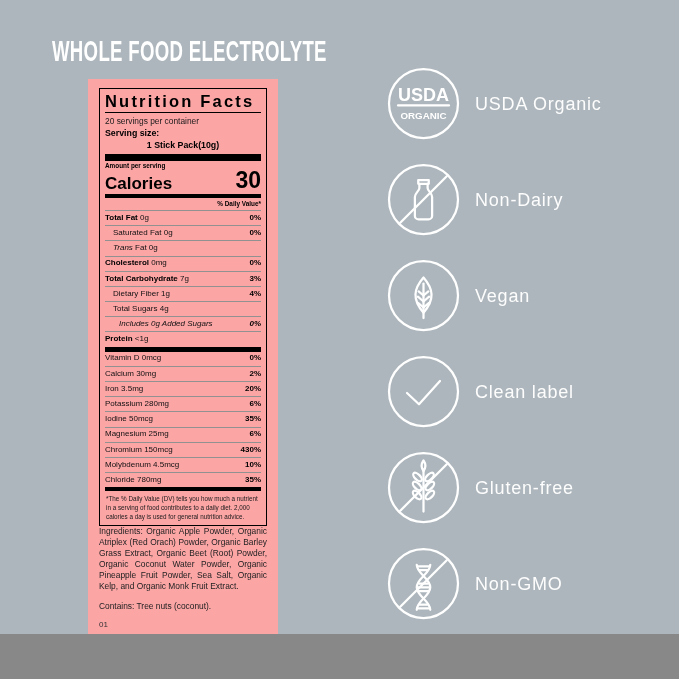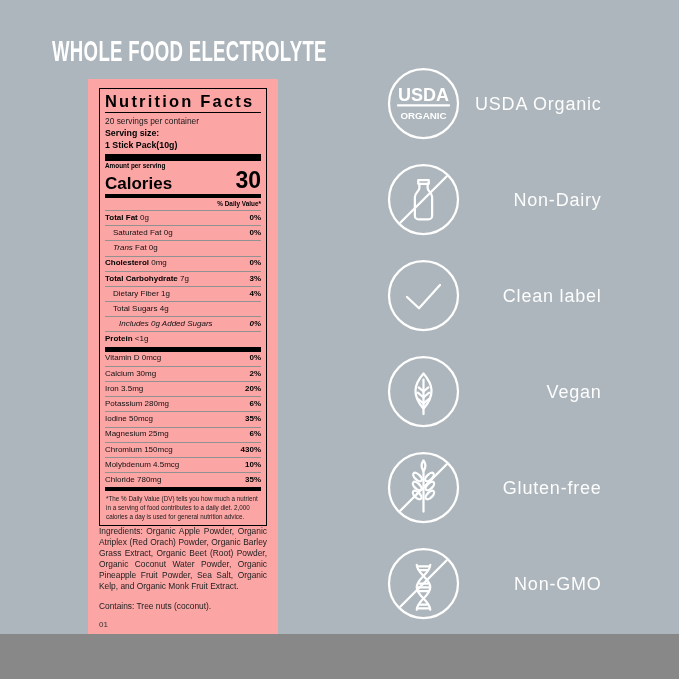--- a/index.html
+++ b/index.html
@@ -26,21 +26,21 @@
     border:1px solid #000; box-sizing:border-box;
     padding:3px 5px 3px 5px;
   }
   .nf-heading {
     font-size:16.5px; font-weight:bold; letter-spacing:2.2px;
     white-space:nowrap; line-height:1.15; padding-bottom:1px;
     border-bottom:1px solid #000;
   }
   .servings { font-size:8.4px; line-height:1.45; color:#1a1a1a; margin-top:2px; }
   .serving-size-label { font-size:8.8px; font-weight:bold; line-height:1.4; }
-  .serving-size-row { display:flex; justify-content:flex-start; font-size:8.8px; font-weight:bold; line-height:1.4; }
+  .serving-size-row { display:flex; justify-content:center; font-size:8.8px; font-weight:bold; line-height:1.4; }
   .bar-thick   { height:7px; background:#000; margin:2px 0 1px 0; }
   .bar-med     { height:4px; background:#000; margin:2px 0 0 0; }
   .bar-protein { height:5px; background:#000; margin:0; }
   .bar-foot    { height:4px; background:#000; margin:0 0 2px 0; }
   .aps { font-size:6.4px; font-weight:bold; line-height:1.3; margin-top:1px; }
   .cal-row { display:flex; justify-content:space-between; align-items:flex-end; line-height:0.95; }
   .cal-label { font-size:17px; font-weight:bold; }
   .cal-value { font-size:23px; font-weight:bold; }
   .dv-header { text-align:right; font-size:6.4px; font-weight:bold; padding:2.5px 0 2.5px 0; border-bottom:1px solid #919191; }
   .nrow {
@@ -56,21 +56,21 @@
   .nrow .ndv { font-weight:bold; color:#000; }
   .footnote { font-size:6.3px; line-height:1.38; color:#1a1a1a; padding:2px 1px 1px 1px; }
   .ingredients { margin-top:0; font-size:8.4px; line-height:1.3; text-align:justify; color:#222; }
   .contains { margin-top:9px; font-size:8.4px; color:#222; }
   .lot { margin-top:9px; font-size:8px; color:#333; }
   
   .badges {
     position:absolute; left:386px; top:66px;
     display:flex; flex-direction:column; gap:21px;
   }
-  .badge { display:flex; align-items:center; height:75px;justify-content:space-between; }
+  .badge { display:flex; align-items:center; height:75px; }
   .badge svg { width:75px; height:75px; display:block; }
   .badge-label {
     margin-left:14px; color:#fdfdfd; font-size:18px;
     letter-spacing:0.8px; line-height:1;
   }
   .stroked { fill:none; stroke:#ffffff; stroke-width:3; stroke-linecap:round; stroke-linejoin:round; }
   .sealtext { fill:#ffffff; font-family:"Liberation Sans",sans-serif; font-weight:bold; }
 </style>
 </head>
 <body>
@@ -199,38 +199,38 @@
         <path class="stroked" d="M43,24 h14 v5 h-14 z"></path>
         <path class="stroked" d="M44.5,29 L44.5,35 C44.5,38.2 38.5,41.5 38.5,46.5 L38.5,71.5 C38.5,74.3 40.7,76.5 43.5,76.5 L56.5,76.5 C59.3,76.5 61.5,74.3 61.5,71.5 L61.5,46.5 C61.5,41.5 55.5,38.2 55.5,35 L55.5,29"></path>
         <line class="stroked" x1="19" y1="81" x2="81" y2="19"></line>
       </svg>
       <span class="badge-label">Non-Dairy</span>
     </div>
 
     <div class="badge">
       <svg viewBox="0 0 100 100">
         <circle class="stroked" cx="50" cy="50" r="46"></circle>
-        <polyline class="stroked" points="28,52 44,67 72,36"></polyline>
-      </svg>
-      <span class="badge-label">Clean label</span>
-    </div>
-
-    <div class="badge">
-      <svg viewBox="0 0 100 100">
-        <circle class="stroked" cx="50" cy="50" r="46"></circle>
         <path class="stroked" d="M50,26 C37,41 34.5,55 50,73 C65.5,55 63,41 50,26 Z" stroke-width="2.6"></path>
         <line class="stroked" x1="50" y1="34" x2="50" y2="80" stroke-width="2.6"></line>
         <line class="stroked" x1="50" y1="50" x2="43.5" y2="44.5" stroke-width="2.2"></line>
         <line class="stroked" x1="50" y1="50" x2="56.5" y2="44.5" stroke-width="2.2"></line>
         <line class="stroked" x1="50" y1="58" x2="42.5" y2="51.5" stroke-width="2.2"></line>
         <line class="stroked" x1="50" y1="58" x2="57.5" y2="51.5" stroke-width="2.2"></line>
         <line class="stroked" x1="50" y1="66" x2="43" y2="60" stroke-width="2.2"></line>
         <line class="stroked" x1="50" y1="66" x2="57" y2="60" stroke-width="2.2"></line>
       </svg>
       <span class="badge-label">Vegan</span>
+    </div>
+
+    <div class="badge">
+      <svg viewBox="0 0 100 100">
+        <circle class="stroked" cx="50" cy="50" r="46"></circle>
+        <polyline class="stroked" points="28,52 44,67 72,36"></polyline>
+      </svg>
+      <span class="badge-label">Clean label</span>
     </div>
 
     <div class="badge">
       <svg viewBox="0 0 100 100">
         <circle class="stroked" cx="50" cy="50" r="46"></circle>
         <line class="stroked" x1="50" y1="26" x2="50" y2="82" stroke-width="2.6"></line>
         <path class="stroked" d="M50,14 C46.8,18.5 46.8,23.5 50,28 C53.2,23.5 53.2,18.5 50,14 Z" stroke-width="2.4"></path>
         <ellipse class="stroked" cx="42" cy="36" rx="3.6" ry="7.2" transform="rotate(-45 42 36)" stroke-width="2.4"></ellipse>
         <ellipse class="stroked" cx="58" cy="36" rx="3.6" ry="7.2" transform="rotate(45 58 36)" stroke-width="2.4"></ellipse>
         <ellipse class="stroked" cx="41.5" cy="48" rx="3.6" ry="7.2" transform="rotate(-45 41.5 48)" stroke-width="2.4"></ellipse>

